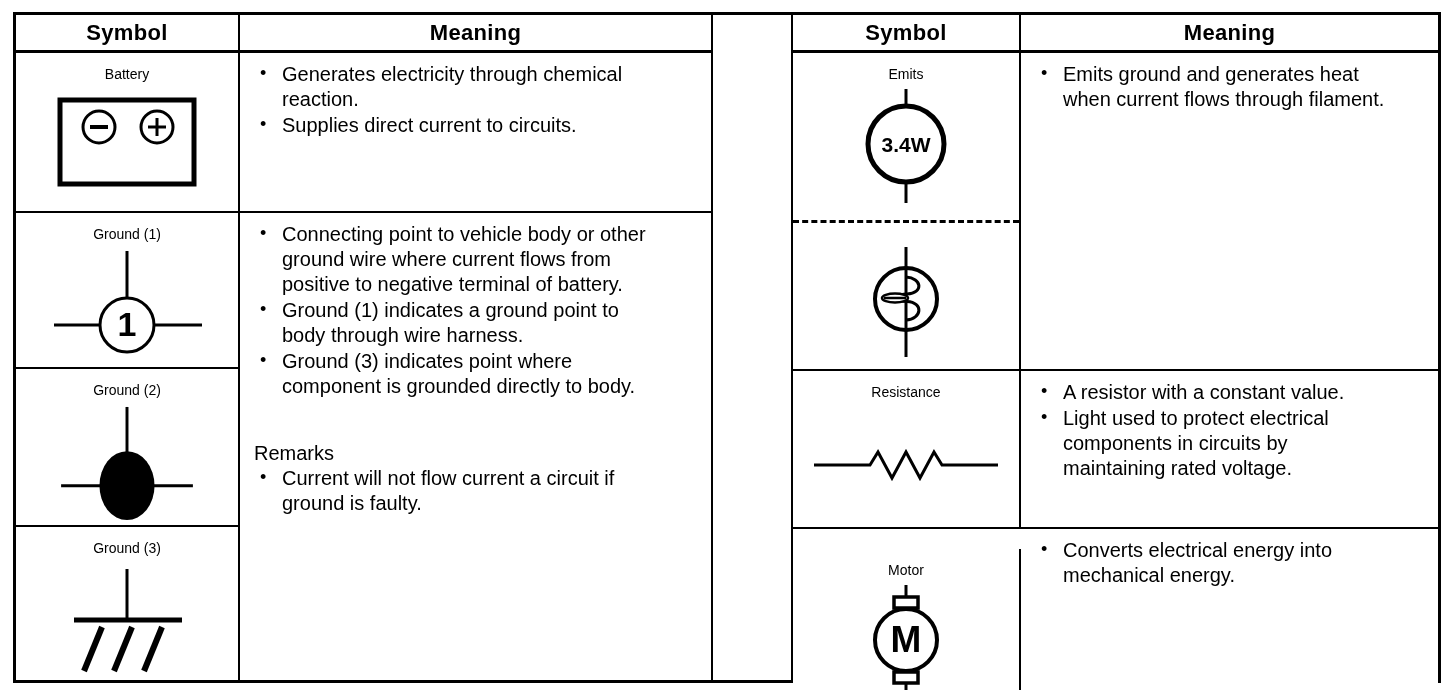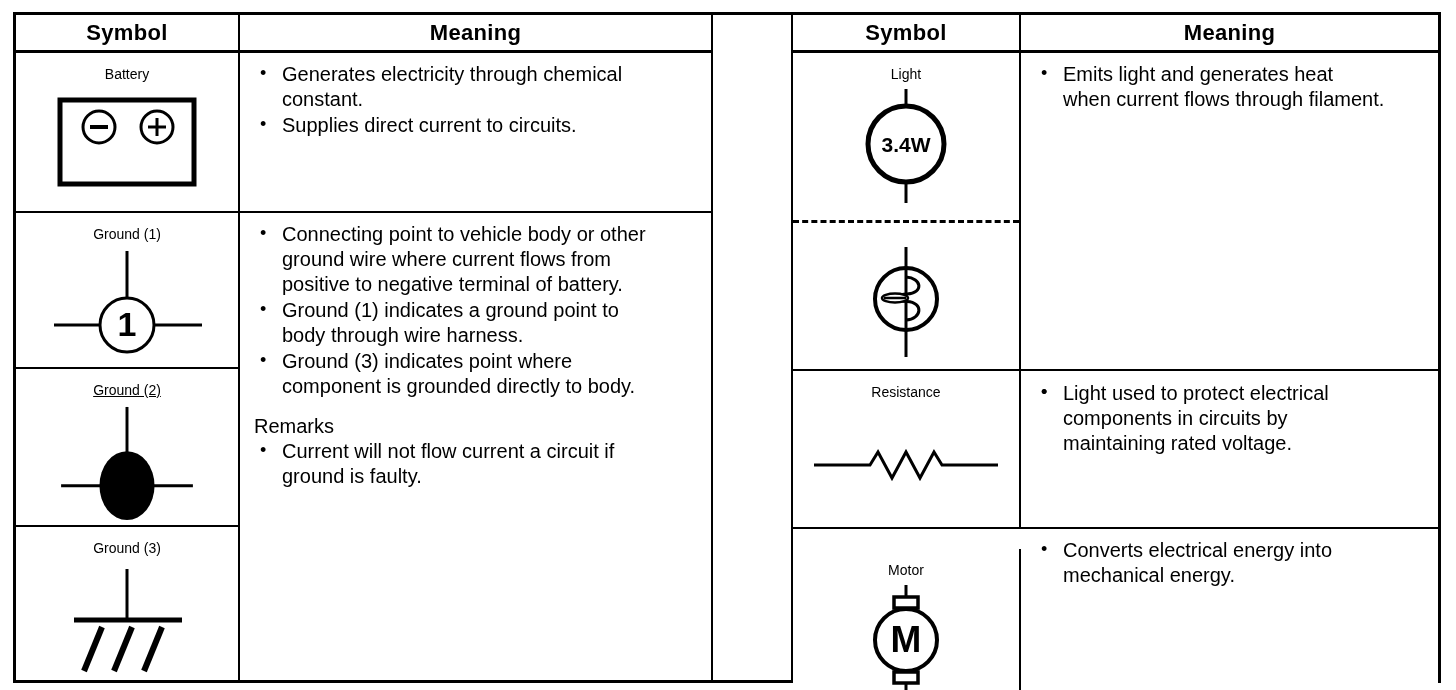--- a/index.html
+++ b/index.html
@@ -51,21 +51,21 @@
   .symlabel { font-size: 14px; line-height: 26px; }
   .meaning {
     padding: 9px 52px 0 14px;
     font-size: 20px; line-height: 25px;
   }
   .meaning ul { list-style: none; }
   .meaning li { position: relative; padding-left: 28px; margin-bottom: 1px; }
   .meaning li .bullet {
     position: absolute; left: 6px; top: -1px; font-size: 18px;
   }
-  .remarks-title { margin-top: 15px; }
+  .remarks-title { margin-top: 42px; }
   svg { display: block; }
   .dashed-rule {
     width: 100%;
     border-top: 3px dashed #000;
     margin-top: 15px;
   }
   .m-top2  { margin-top: 2px; }
   .m-top6  { margin-top: 6px; }
   .m-top10 { margin-top: 10px; }
   .m-top24 { margin-top: 24px; }
@@ -88,21 +88,21 @@
           <circle cx="42" cy="30" r="16" fill="none" stroke="#000" stroke-width="3"></circle>
           <line x1="33" y1="30" x2="51" y2="30" stroke="#000" stroke-width="4"></line>
           <circle cx="100" cy="30" r="16" fill="none" stroke="#000" stroke-width="3"></circle>
           <line x1="91" y1="30" x2="109" y2="30" stroke="#000" stroke-width="3"></line>
           <line x1="100" y1="21" x2="100" y2="39" stroke="#000" stroke-width="3"></line>
         </svg>
       </div>
 
       <div class="cell meaning bb" style="grid-row:2;grid-column:2;">
         <ul>
-          <li><span class="bullet">•</span><span>Generates electricity through chemical constant.</span></li>
+          <li><span class="bullet">•</span><span>Generates electricity through chemical reaction.</span></li>
           <li><span class="bullet">•</span><span>Supplies direct current to circuits.</span></li>
         </ul>
       </div>
 
       <div class="cell symcell symcol bb" style="grid-row:3;grid-column:1;">
         <span class="symlabel">Ground (1)</span>
         <svg class="m-top2" width="170" height="118" viewBox="0 0 170 118">
           <line x1="85" y1="2" x2="85" y2="48" stroke="#000" stroke-width="3"></line>
           <circle cx="85" cy="76" r="27" fill="none" stroke="#000" stroke-width="3"></circle>
           <line x1="12" y1="76" x2="57" y2="76" stroke="#000" stroke-width="3"></line>
@@ -116,21 +116,21 @@
           <li><span class="bullet">•</span><span>Connecting point to vehicle body or other ground wire where current flows from positive to negative terminal of battery.</span></li>
           <li><span class="bullet">•</span><span>Ground (1) indicates a ground point to body through wire harness.</span></li>
           <li><span class="bullet">•</span><span>Ground (3) indicates point where component is grounded directly to body.</span></li>
         </ul>
         <p class="remarks-title">Remarks</p>
         <ul>
           <li><span class="bullet">•</span><span>Current will not flow current a circuit if ground is faulty.</span></li>
         </ul>
       </div>
 
-      <div class="cell symcell symcol bb" style="grid-row:4;grid-column:1;text-decoration:underline;">
+      <div class="cell symcell symcol bb" style="grid-row:4;grid-column:1;">
         <span class="symlabel">Ground (2)</span>
         <svg class="m-top2" width="170" height="122" viewBox="0 0 170 122">
           <line x1="85" y1="2" x2="85" y2="50" stroke="#000" stroke-width="3"></line>
           <line x1="18" y1="82" x2="152" y2="82" stroke="#000" stroke-width="3"></line>
           <ellipse cx="85" cy="82" rx="28" ry="35" fill="#000"></ellipse>
         </svg>
       </div>
 
       <div class="cell symcell symcol" style="grid-row:5;grid-column:1;">
         <span class="symlabel">Ground (3)</span>
@@ -144,53 +144,53 @@
       </div>
     </section>
 
     <div class="tbl-gap"></div>
 
     <section class="tbl tbl-right">
       <div class="cell hcell symcol" style="grid-row:1;grid-column:1;">Symbol</div>
       <div class="cell hcell" style="grid-row:1;grid-column:2;">Meaning</div>
 
       <div class="cell symcell symcol bb" style="grid-row:2;grid-column:1;">
-        <span class="symlabel">Light</span>
+        <span class="symlabel">Emits</span>
         <svg class="m-top2" width="100" height="116" viewBox="0 0 100 116">
           <line x1="50" y1="0" x2="50" y2="17" stroke="#000" stroke-width="3"></line>
           <circle cx="50" cy="55" r="38" fill="none" stroke="#000" stroke-width="5"></circle>
           <line x1="50" y1="94" x2="50" y2="114" stroke="#000" stroke-width="3"></line>
           <text x="50" y="63" text-anchor="middle" font-size="21" font-weight="bold" fill="#000">3.4W</text>
         </svg>
         <div class="dashed-rule"></div>
         <svg class="m-top24" width="100" height="112" viewBox="0 0 100 112">
           <line x1="50" y1="0" x2="50" y2="110" stroke="#000" stroke-width="3"></line>
           <circle cx="50" cy="52" r="31" fill="none" stroke="#000" stroke-width="4"></circle>
           <path d="M50 30 C66 31 68 46 51 47 C42 47.5 38 49.5 38 51 C38 52.5 42 54 51 54.5 C68 55.5 66 72 50 73" fill="none" stroke="#000" stroke-width="3"></path>
           <ellipse cx="39" cy="51" rx="13" ry="4.5" fill="#fff" stroke="#000" stroke-width="2.5"></ellipse>
           <line x1="28" y1="51" x2="50" y2="51" stroke="#000" stroke-width="2.5"></line>
         </svg>
       </div>
 
       <div class="cell meaning bb" style="grid-row:2;grid-column:2;">
         <ul>
-          <li><span class="bullet">•</span><span>Emits light and generates heat when current flows through filament.</span></li>
+          <li><span class="bullet">•</span><span>Emits ground and generates heat when current flows through filament.</span></li>
         </ul>
       </div>
 
       <div class="cell symcell symcol bb" style="grid-row:3;grid-column:1;">
         <span class="symlabel">Resistance</span>
         <svg class="m-top40" width="200" height="40" viewBox="0 0 200 40">
           <path d="M8 20 H64 L72 7 L86 33 L100 7 L114 33 L128 7 L136 20 H192" fill="none" stroke="#000" stroke-width="3"></path>
         </svg>
       </div>
 
       <div class="cell meaning bb" style="grid-row:3;grid-column:2;">
         <ul>
-          <li><span class="bullet">•</span></li>
+          <li><span class="bullet">•</span><span>A resistor with a constant value.</span></li>
           <li><span class="bullet">•</span><span>Light used to protect electrical components in circuits by maintaining rated voltage.</span></li>
         </ul>
       </div>
 
       <div class="cell symcell symcol" style="grid-row:4;grid-column:1;margin-top:20px;">
         <span class="symlabel">Motor</span>
         <svg class="m-top2" width="80" height="122" viewBox="0 0 80 122">
           <line x1="40" y1="0" x2="40" y2="12" stroke="#000" stroke-width="3"></line>
           <rect x="28" y="12" width="24" height="11" fill="#fff" stroke="#000" stroke-width="3.5"></rect>
           <circle cx="40" cy="55" r="31" fill="none" stroke="#000" stroke-width="4"></circle>

